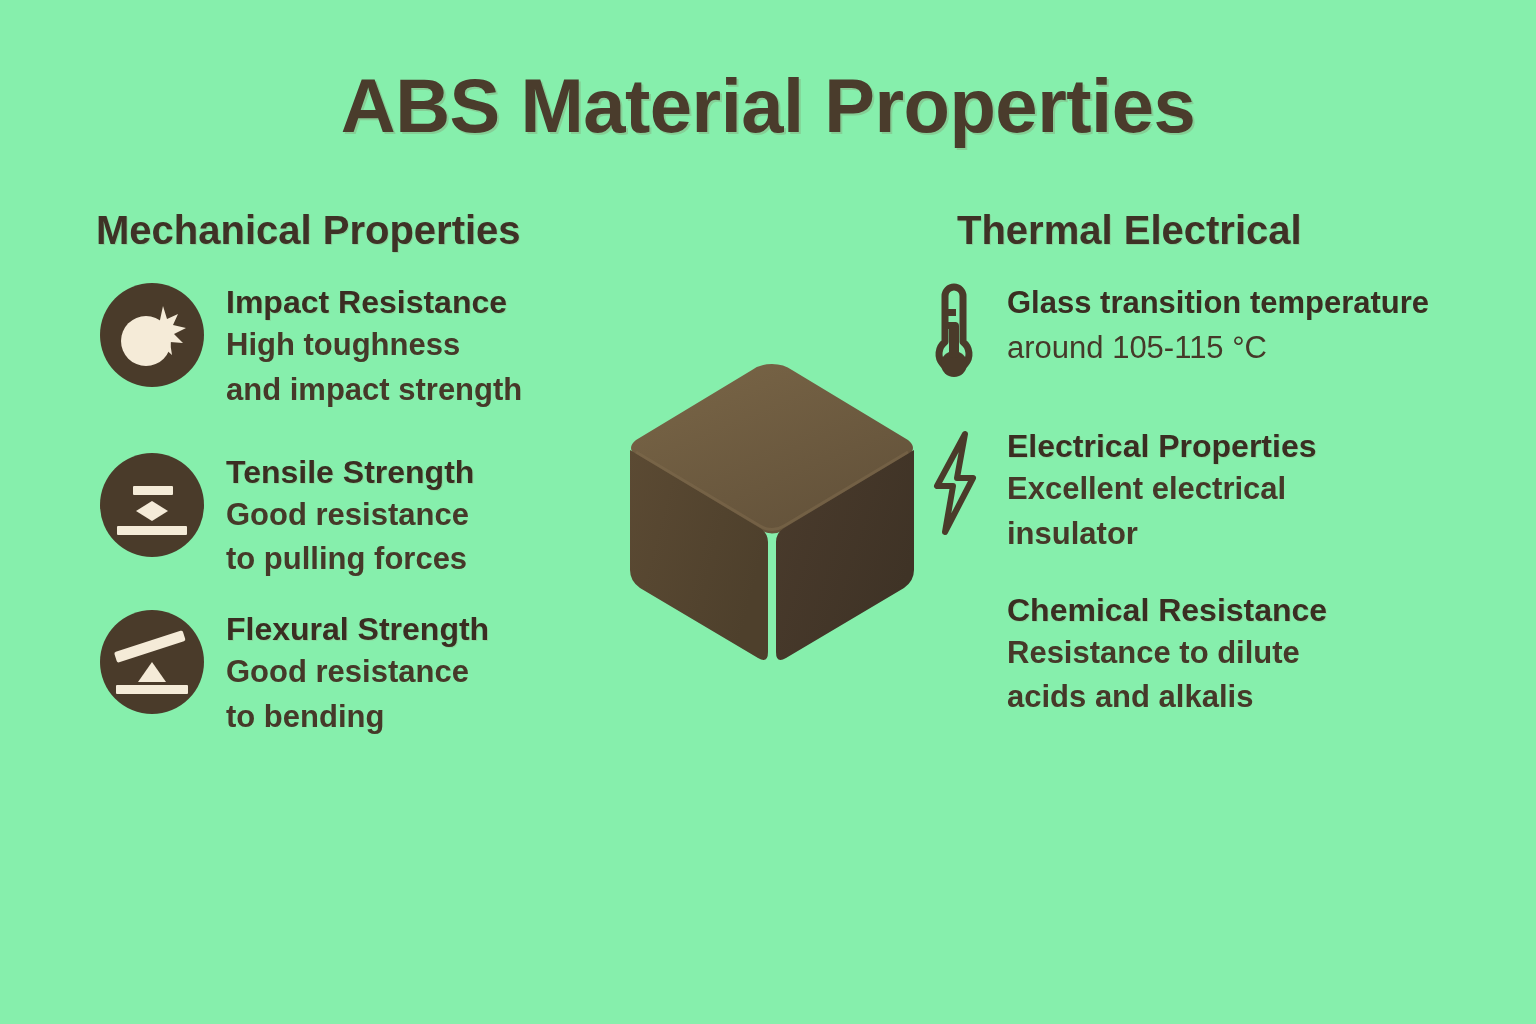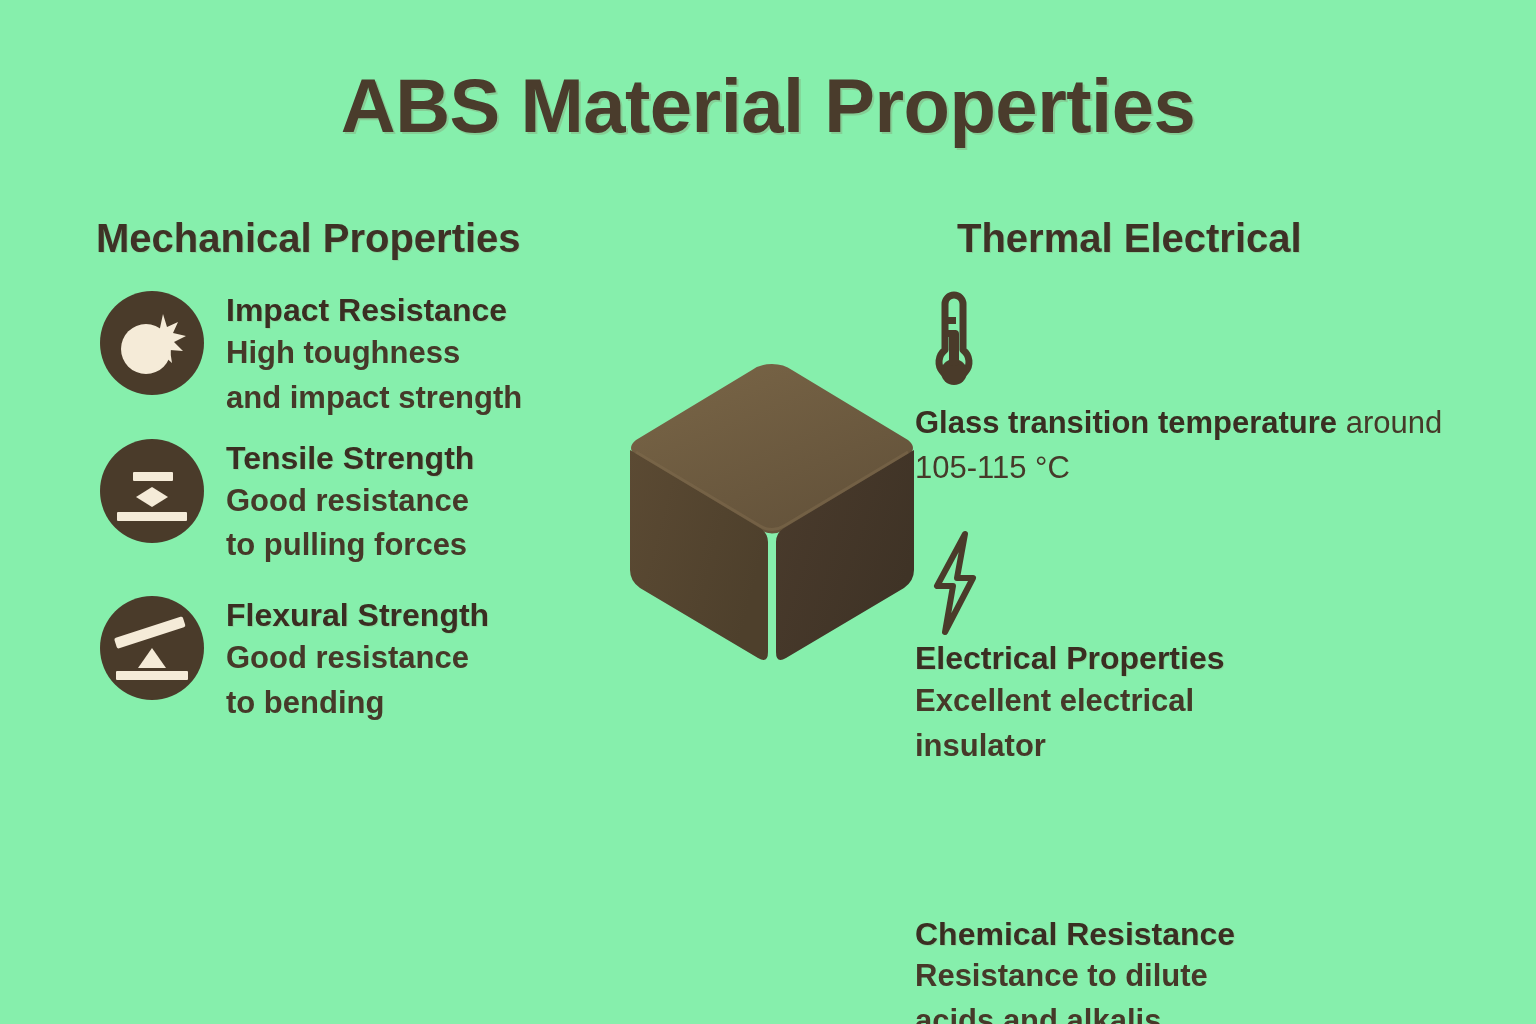--- a/index.html
+++ b/index.html
@@ -29,21 +29,21 @@
     text-align: center;
     font-size: 76px;
     font-weight: 700;
     letter-spacing: -0.5px;
     color: #4A3C2C;
     text-shadow: 2px 2px 0 rgba(130,110,85,0.25);
   }
   
   .col {
     position: absolute;
-    top: 216px;
+    top: 208px;
   }
   .col-left  { left: 96px;  width: 590px; }
   .col-right { left: 915px; width: 560px; }
 
   .col-heading {
     font-size: 40px;
     font-weight: 700;
     color: #3E3226;
     margin: 0 0 26px 0;
     text-shadow: 1px 1px 0 rgba(140,120,95,0.22);
@@ -84,22 +84,22 @@
   }
   .mixed {
     font-size: 31px;
     line-height: 1.45;
     color: #3A2E22;
   }
   .mixed .b { font-weight: 700; }
   .mixed .n { font-weight: 400; color: #463929; }
 
   
-  .col-left  .item:nth-child(2) { margin-bottom: 14px; justify-content: space-between; }
-  .col-right .item { margin-bottom: 36px; flex-direction: column; }
+  .col-left  .item:nth-child(2) { margin-bottom: 36px; justify-content: space-between; }
+  .col-right .item { margin-bottom: 36px; }
 
   
   .cube {
     position: absolute;
     left: 612px;
     top: 352px;
     width: 320px;
     height: 330px;
   }
 </style>

